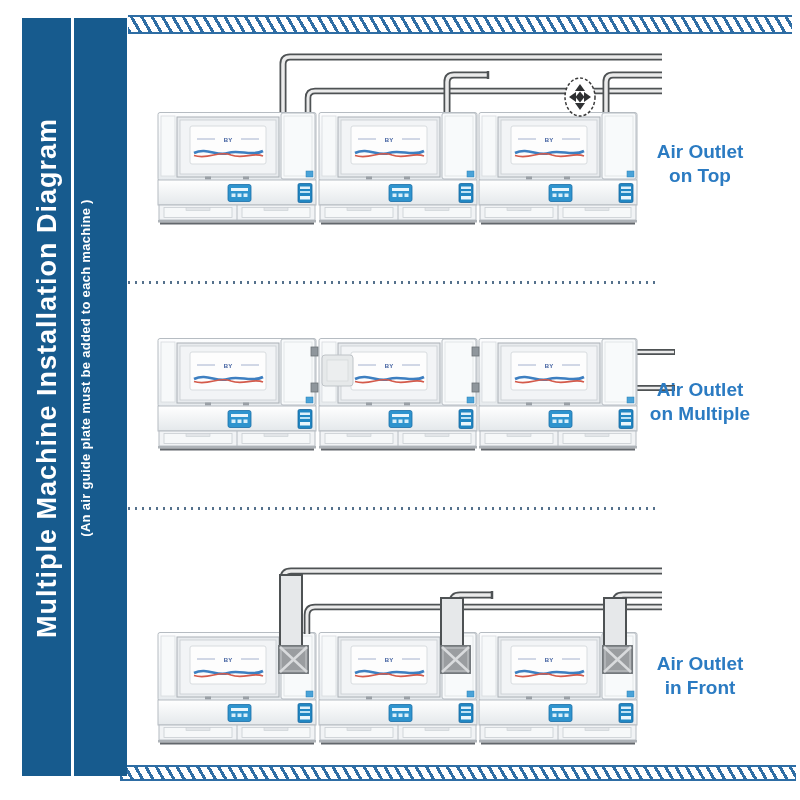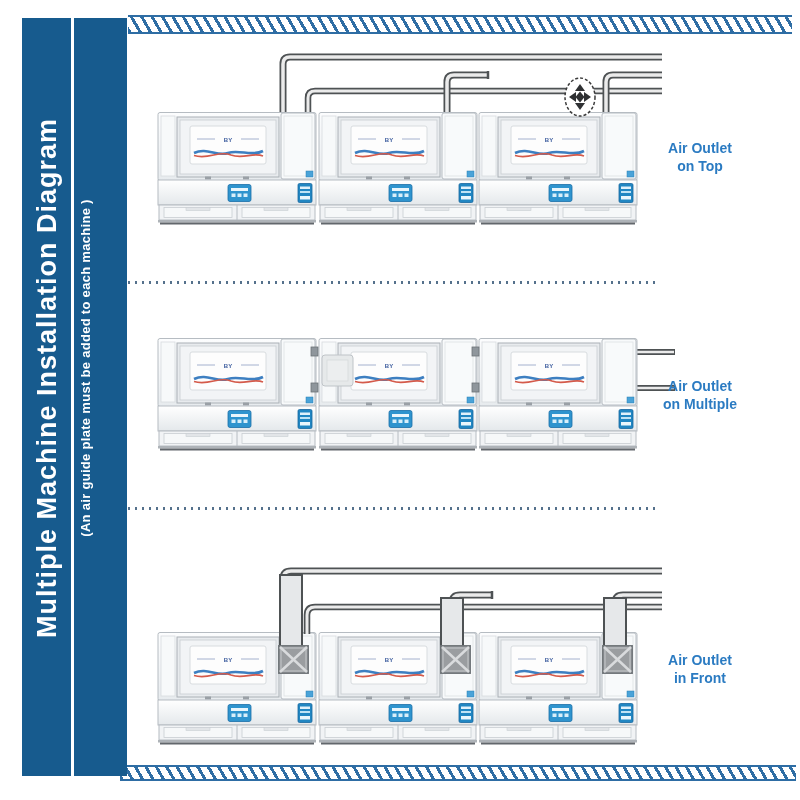--- a/index.html
+++ b/index.html
@@ -33,21 +33,21 @@
   #divider-2{top:507px;}
 
   
   .rowsvg{position:absolute;left:128px;width:672px;}
   #row-top-svg{top:40px;height:190px;}
   #row-back-svg{top:330px;height:130px;}
   #row-front-svg{top:560px;height:195px;}
 
   
   .outlet-label{position:absolute;left:645px;width:110px;text-align:center;
-    color:var(--label_text);font-size:14px;font-weight:bold;line-height:1.25;}
+    color:var(--label_text);font-size:19px;font-weight:bold;line-height:1.25;}
   #label-top{top:140px;}
   #label-back{top:378px;}
   #label-front{top:652px;}
 </style>
 </head>
 <body>
 
 <div id="stage">
 
   <svg width="0" height="0" style="position:absolute" aria-hidden="true">

